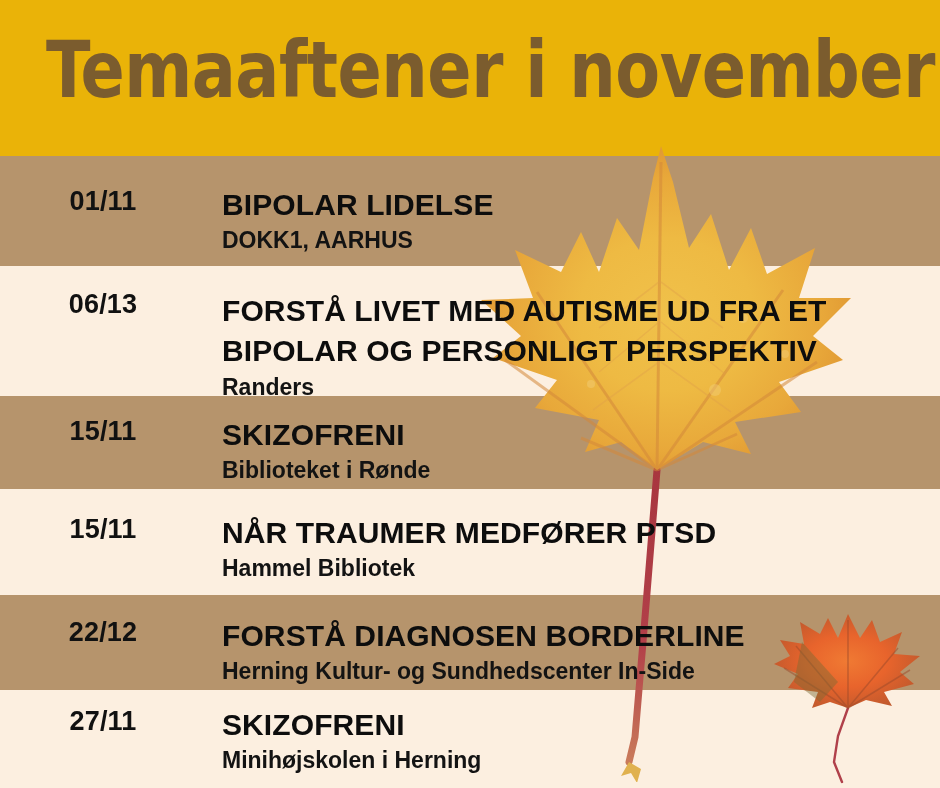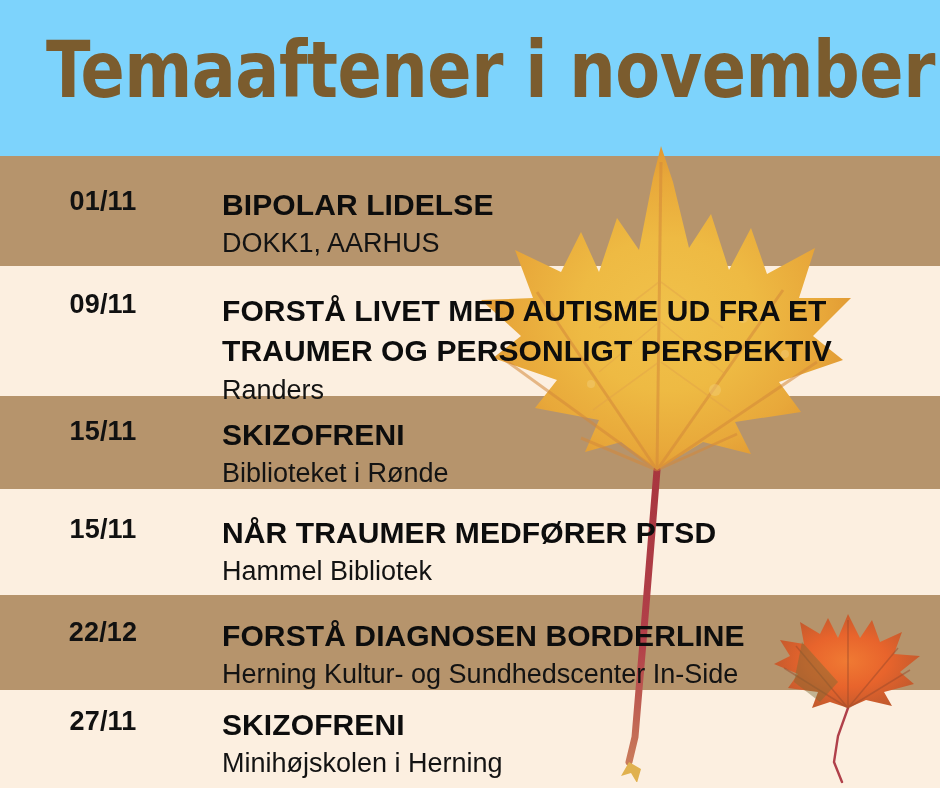--- a/index.html
+++ b/index.html
@@ -5,21 +5,21 @@
   html, body {
     margin: 0;
     padding: 0;
     background: #ffffff;
   }
   #poster {
     position: relative;
     width: 940px;
     height: 788px;
     overflow: hidden;
-    background: #7dd3fc;
+    background: #eab308;
     font-family: "Liberation Sans", sans-serif;
   }
 
   
   .title {
     position: absolute;
     left: 0;
     top: 0;
     width: 940px;
     height: 140px;
@@ -116,22 +116,22 @@
   }
   .event-title {
     font-size: 30px;
     font-weight: 700;
     color: #0d0d0d;
     letter-spacing: 0.1px;
     line-height: 1.16;
     white-space: pre-line;
   }
   .event-venue {
-    font-size: 27px;
-    font-weight: 400;
+    font-size: 23px;
+    font-weight: 700;
     color: #131313;
     letter-spacing: 0px;
     line-height: 1.2;
     margin-top: 4px;
   }
   .row.two-line .event-title { line-height: 1.32; }
 </style>
 </head>
 <body>
 
@@ -229,24 +229,24 @@
 
     <div class="row" style="top:180px;">
       <div class="date">01/11</div>
       <div class="info">
         <div class="event-title">BIPOLAR LIDELSE</div>
         <div class="event-venue">DOKK1, AARHUS</div>
       </div>
     </div>
 
     <div class="row two-line" style="top:283px;">
-      <div class="date">09/11</div>
+      <div class="date">06/13</div>
       <div class="info">
         <div class="event-title">FORSTÅ LIVET MED AUTISME UD FRA ET
-TRAUMER OG PERSONLIGT PERSPEKTIV</div>
+BIPOLAR OG PERSONLIGT PERSPEKTIV</div>
         <div class="event-venue">Randers</div>
       </div>
     </div>
 
     <div class="row" style="top:410px;">
       <div class="date">15/11</div>
       <div class="info">
         <div class="event-title">SKIZOFRENI</div>
         <div class="event-venue">Biblioteket i Rønde</div>
       </div>

